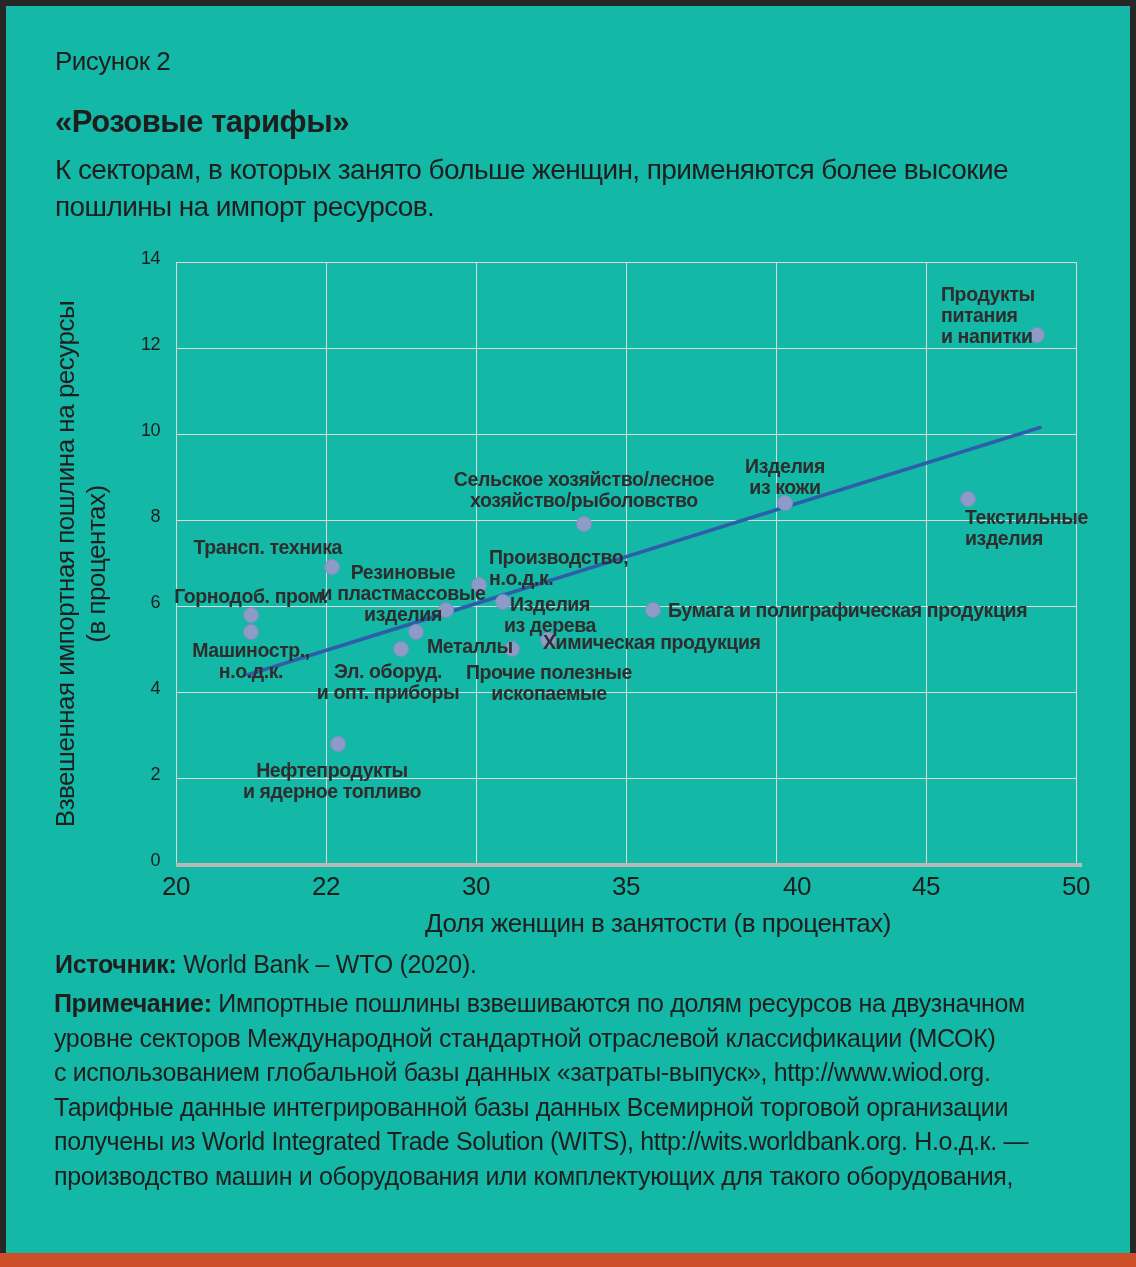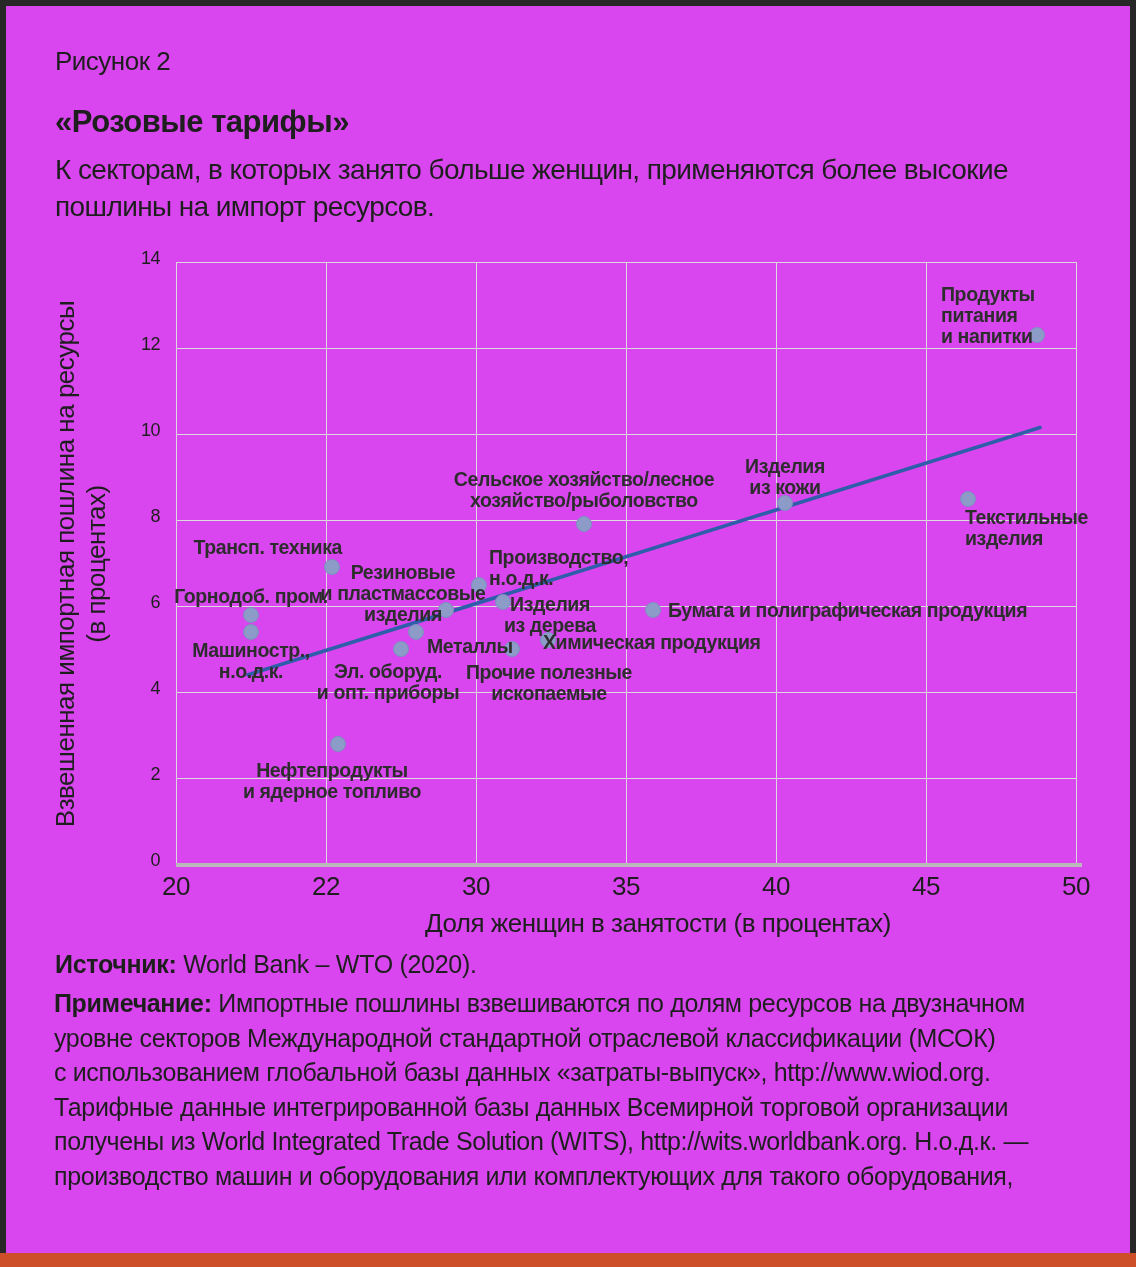--- a/index.html
+++ b/index.html
@@ -1,19 +1,19 @@
 <!DOCTYPE html>
 <html><head>
 <meta charset="utf-8">
 <style>
   html,body{margin:0;padding:0;background:#e8e8e8;}
   .figure{
     position:relative;
     width:1136px;height:1267px;
-    background:#d946ef;
+    background:#14b8a6;
     font-family:"Liberation Sans","DejaVu Sans",sans-serif;
     color:#1e1e1e;
     overflow:hidden;
     margin:0 auto;
   }
   .frame{position:absolute;inset:0;border:6px solid #272727;pointer-events:none;z-index:40;}
   .accent-bar{position:absolute;left:0;right:0;bottom:0;height:14px;z-index:50;}
 
   
   .fig-label{position:absolute;left:55px;top:46px;font-size:26px;letter-spacing:-0.5px;}
@@ -77,21 +77,21 @@
       <div class="tick-y" style="left: 90px; top: 678px;">4</div>
       <div class="tick-y" style="left: 90px; top: 592px;">6</div>
       <div class="tick-y" style="left: 90px; top: 506px;">8</div>
       <div class="tick-y" style="left: 90px; top: 420px;">10</div>
       <div class="tick-y" style="left: 90px; top: 334px;">12</div>
       <div class="tick-y" style="left: 90px; top: 248px;">14</div>
       <div class="tick-x" style="left: 141px; top: 871px;">20</div>
       <div class="tick-x" style="left: 291px; top: 871px;">22</div>
       <div class="tick-x" style="left: 441px; top: 871px;">30</div>
       <div class="tick-x" style="left: 591px; top: 871px;">35</div>
-      <div class="tick-x" style="left: 741px; top: 871px;">40</div>
+      <div class="tick-x" style="left: 741px; top: 871px; text-align: right;">40</div>
       <div class="tick-x" style="left: 891px; top: 871px;">45</div>
       <div class="tick-x" style="left: 1041px; top: 871px;">50</div>
       <svg class="trend-svg" width="900" height="602" style="left: 176px; top: 262px;">
         <line x1="71.99999999999994" y1="412.79999999999995" x2="864" y2="165.55" stroke="#2E5EA9" stroke-width="3.6" stroke-linecap="round"></line>
       </svg>
       <div class="dot" title="Горнодоб. пром." style="left: 251px; top: 614.6px; background: rgb(140, 155, 200); border: 1px solid rgb(126, 144, 192);"></div>
       <div class="pt-label" style="top: 585.6px; left: 251px; transform: translateX(-50%); text-align: center;">
         <div>Горнодоб. пром.</div>
       </div>
       <div class="dot" title="Машиностр., н.о.д.к." style="left: 251px; top: 631.8px; background: rgb(140, 155, 200); border: 1px solid rgb(126, 144, 192);"></div>

